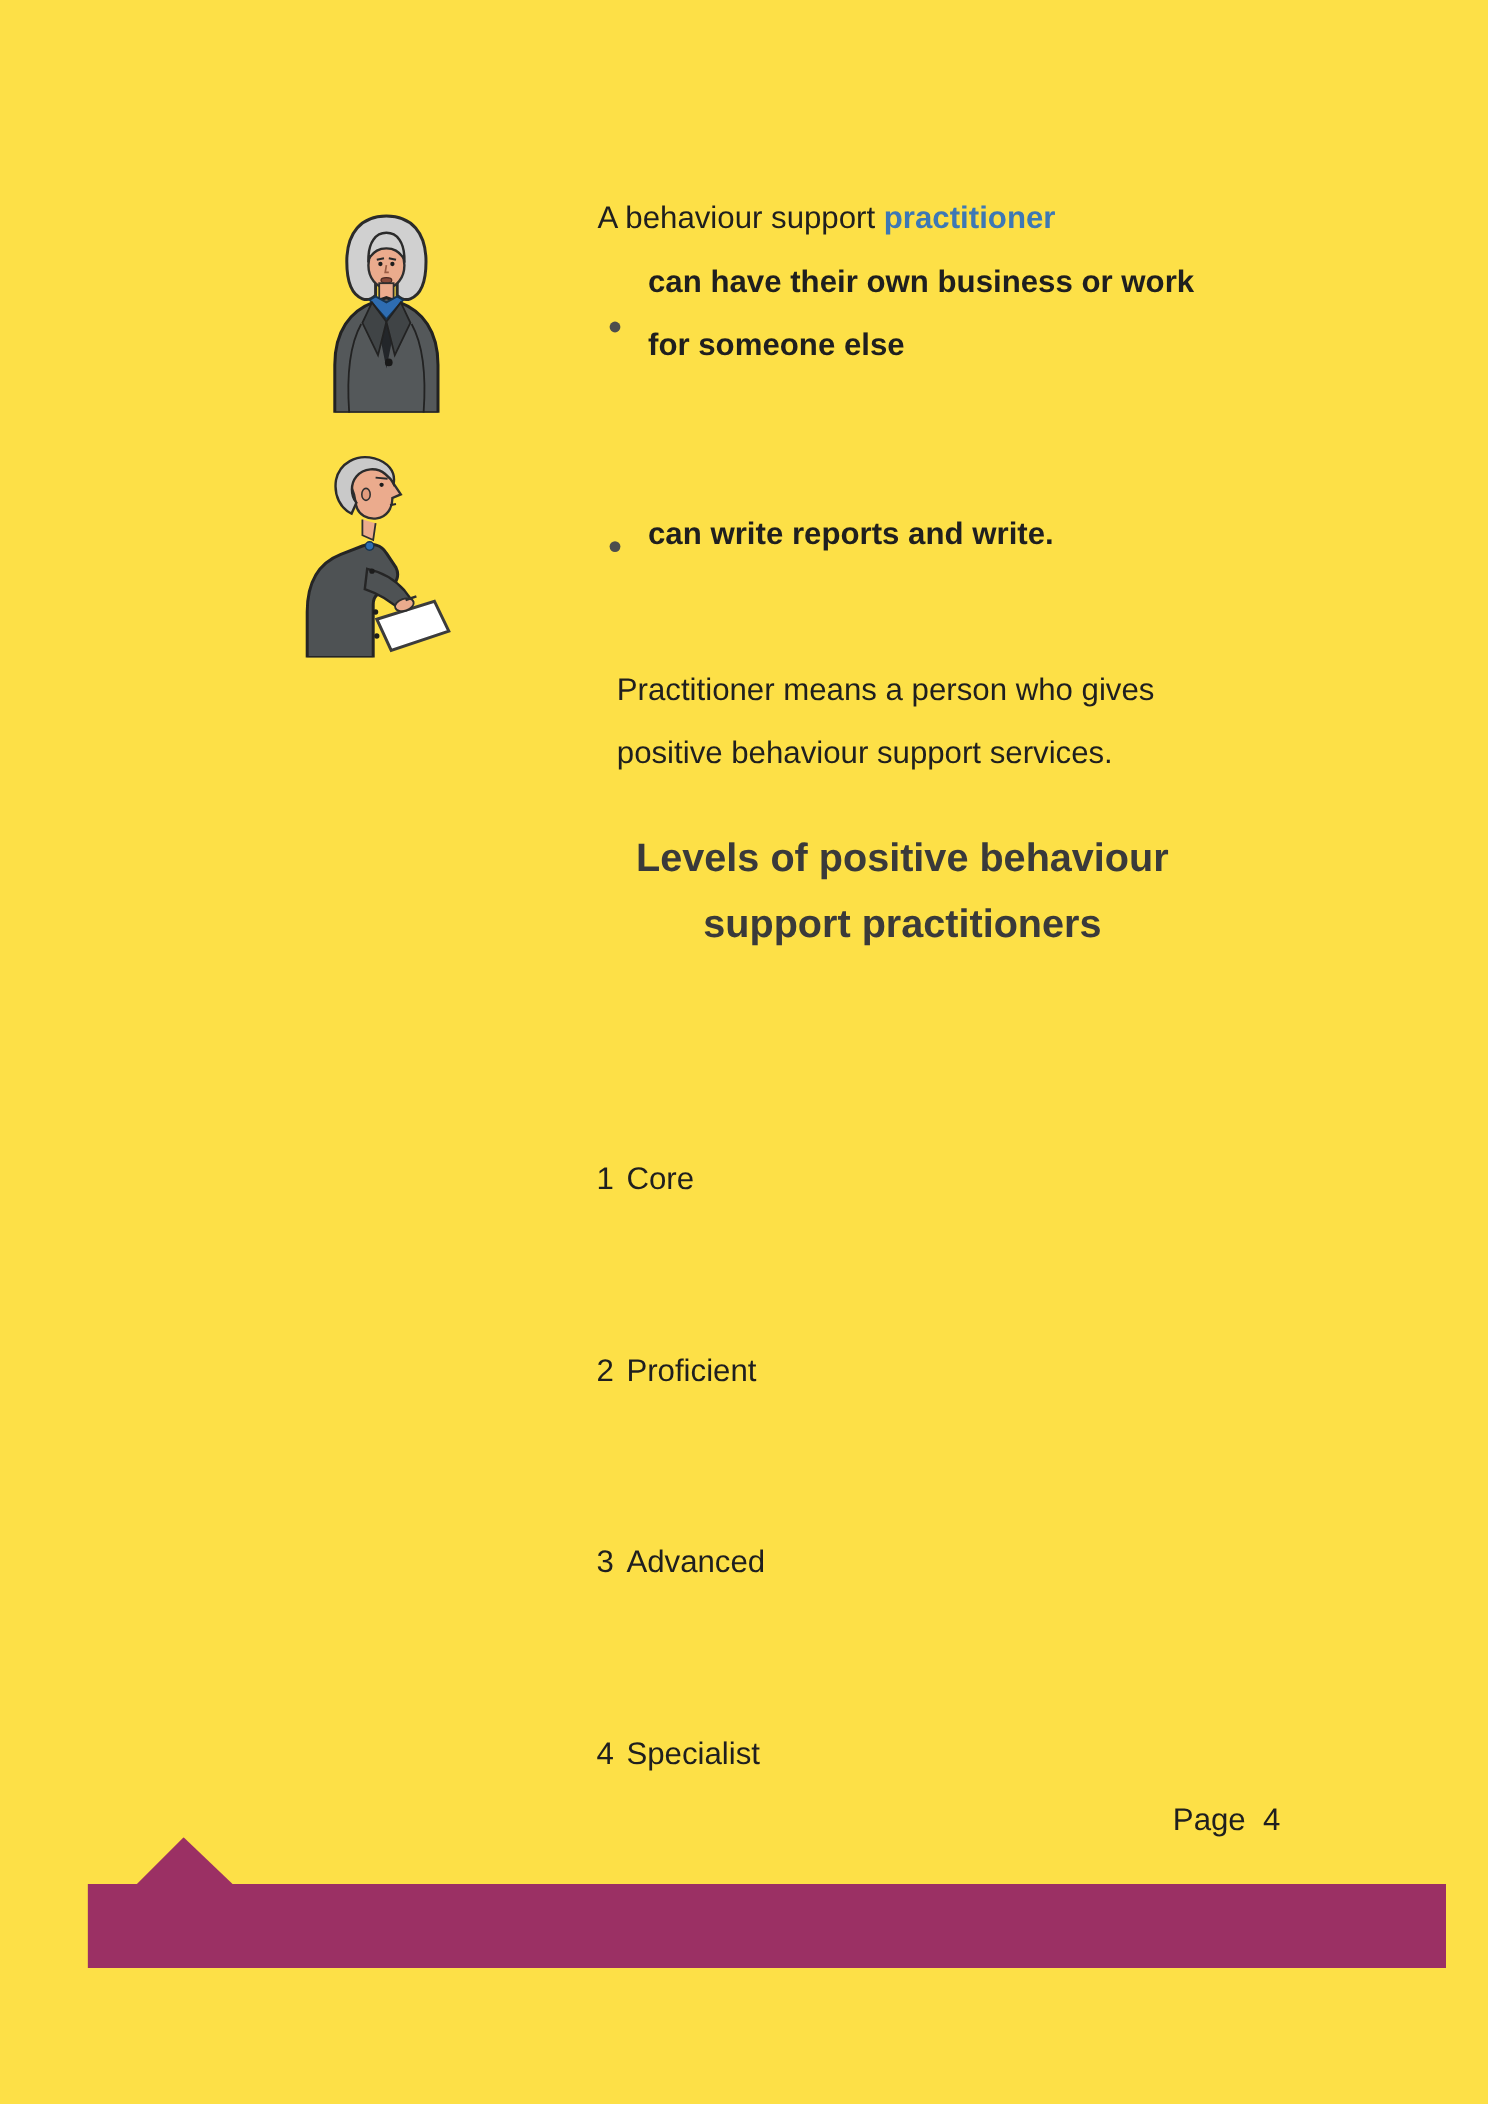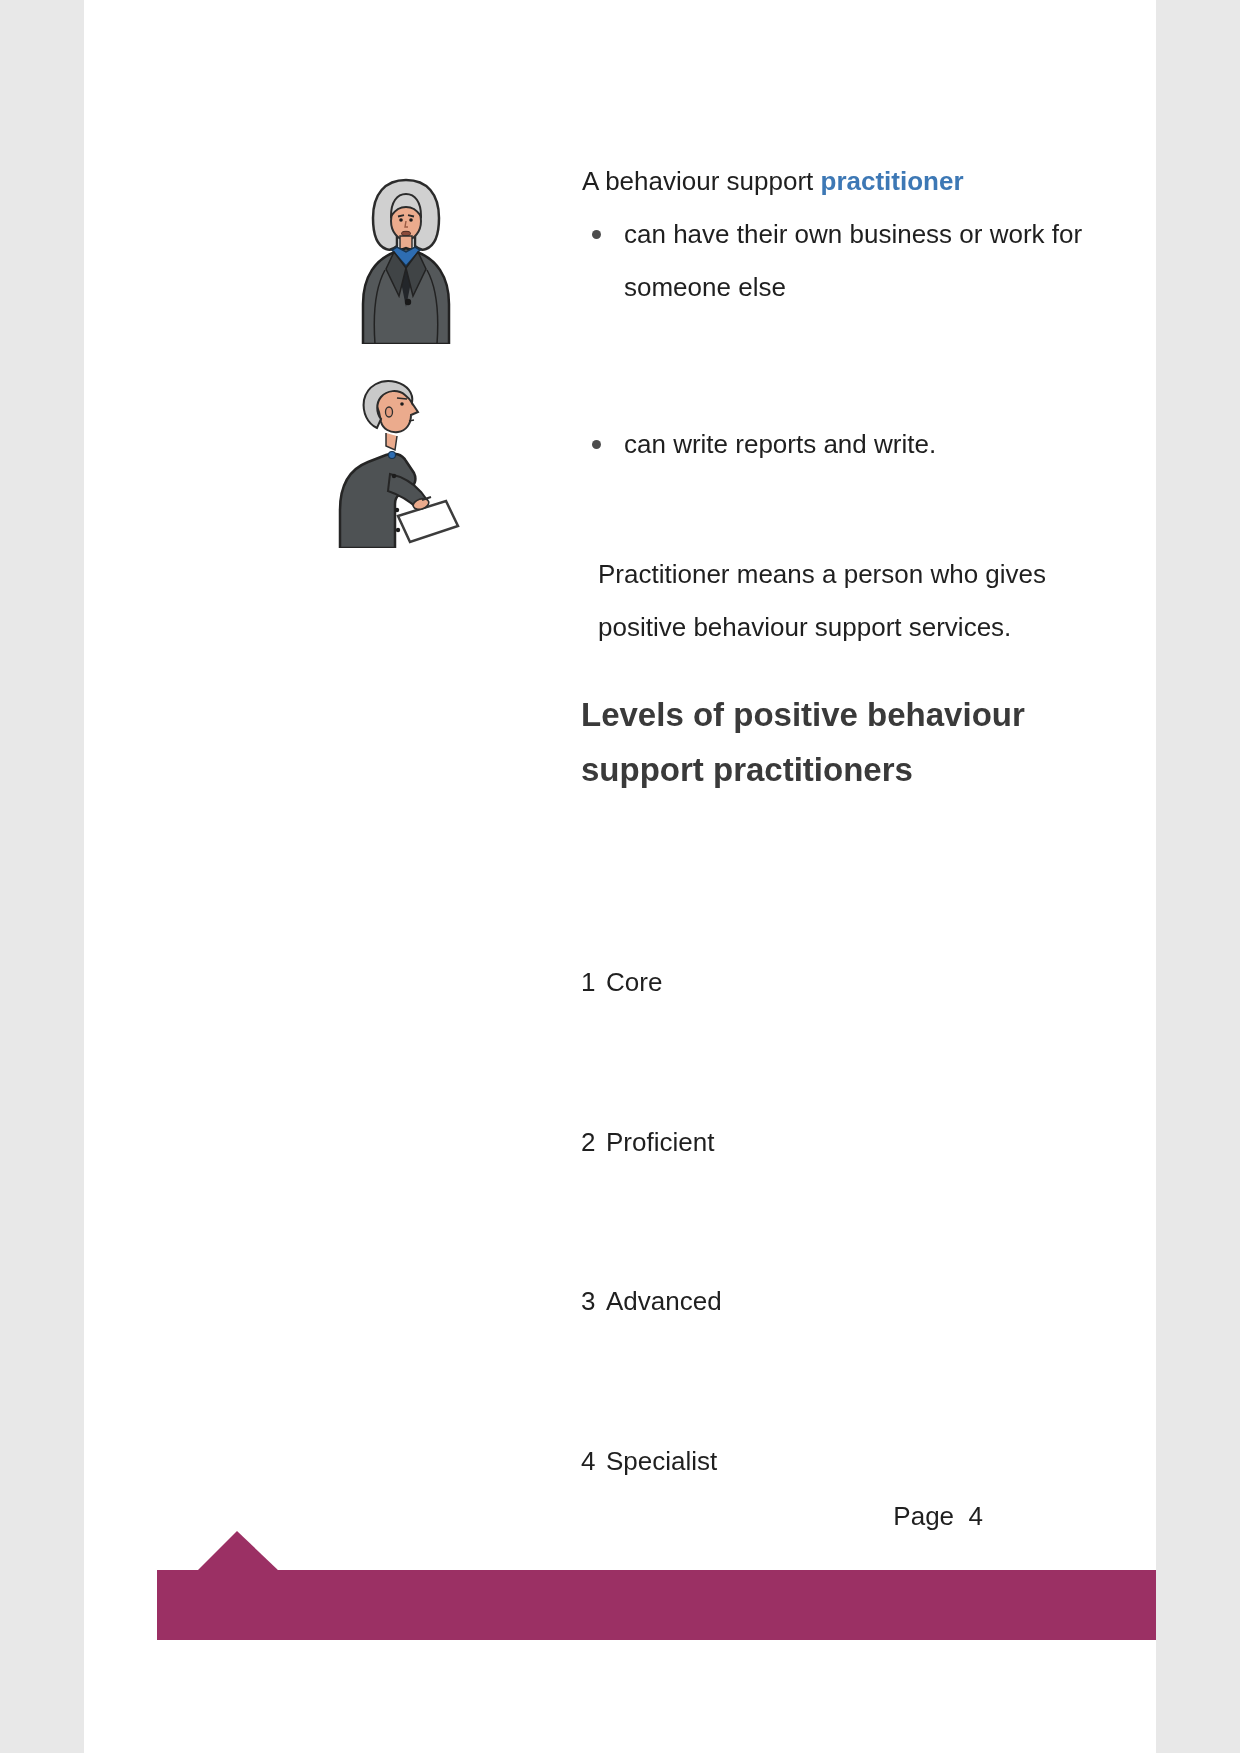--- a/index.html
+++ b/index.html
@@ -1,41 +1,41 @@
 <!DOCTYPE html>
 <html><head>
 <meta charset="utf-8">
 <style>
   html,body{margin:0;padding:0;background:#e8e8e8;}
   .page{
     position:relative;
-    width:1072px;height:1753px;
+    width:1240px;height:1753px;
     margin:0 auto;
-    background:#ffffff;
+    background:#fde047;
     overflow:hidden;
     font-family:"Liberation Sans","DejaVu Sans",sans-serif;
     color:#202020;
   }
   .abs{position:absolute;}
   .body-text{font-size:26px;line-height:53px;color:#1f1f1f;}
   .hl{color:#3d78b5;font-weight:bold;}
-  .bullet{display:flex;align-items:flex-start;}
+  .bullet{display:flex;align-items:center;font-weight:bold;}
   .dot{
     flex:0 0 auto;
     width:9px;height:9px;border-radius:50%;
     background:#4d4d4d;
     margin:22px 0 0 10px;
   }
   .bullet-text{margin-left:23px;width:470px;}
   .intro-block{left:498px;top:155px;width:512px;}
   .bullet2{left:498px;top:418px;width:512px;}
   .def{left:498px;top:532px;width:512px;margin:16px;}
   .heading{
     left:497px;top:687px;width:510px;margin:0;
-    font-size:33px;font-weight:bold;line-height:55px;color:#3a3a3a;
+    font-size:33px;font-weight:bold;line-height:55px;color:#3a3a3a;text-align:center;
   }
   .lead{left:498px;top:849px;width:512px;margin:0;white-space:pre-wrap;}
   .level{display:flex;left:497px;}
   .level-num{flex:0 0 25px;}
   .lv1{top:956px;} .lv2{top:1116px;} .lv3{top:1275px;} .lv4{top:1435px;}
   .page-number{top:1490px;right:173px;white-space:pre;}
   .banner-svg{left:73px;top:1531px;}
   .illus-woman{left:266px;top:176px;}
   .illus-man{left:250px;top:376px;}
   p{margin:0;}

